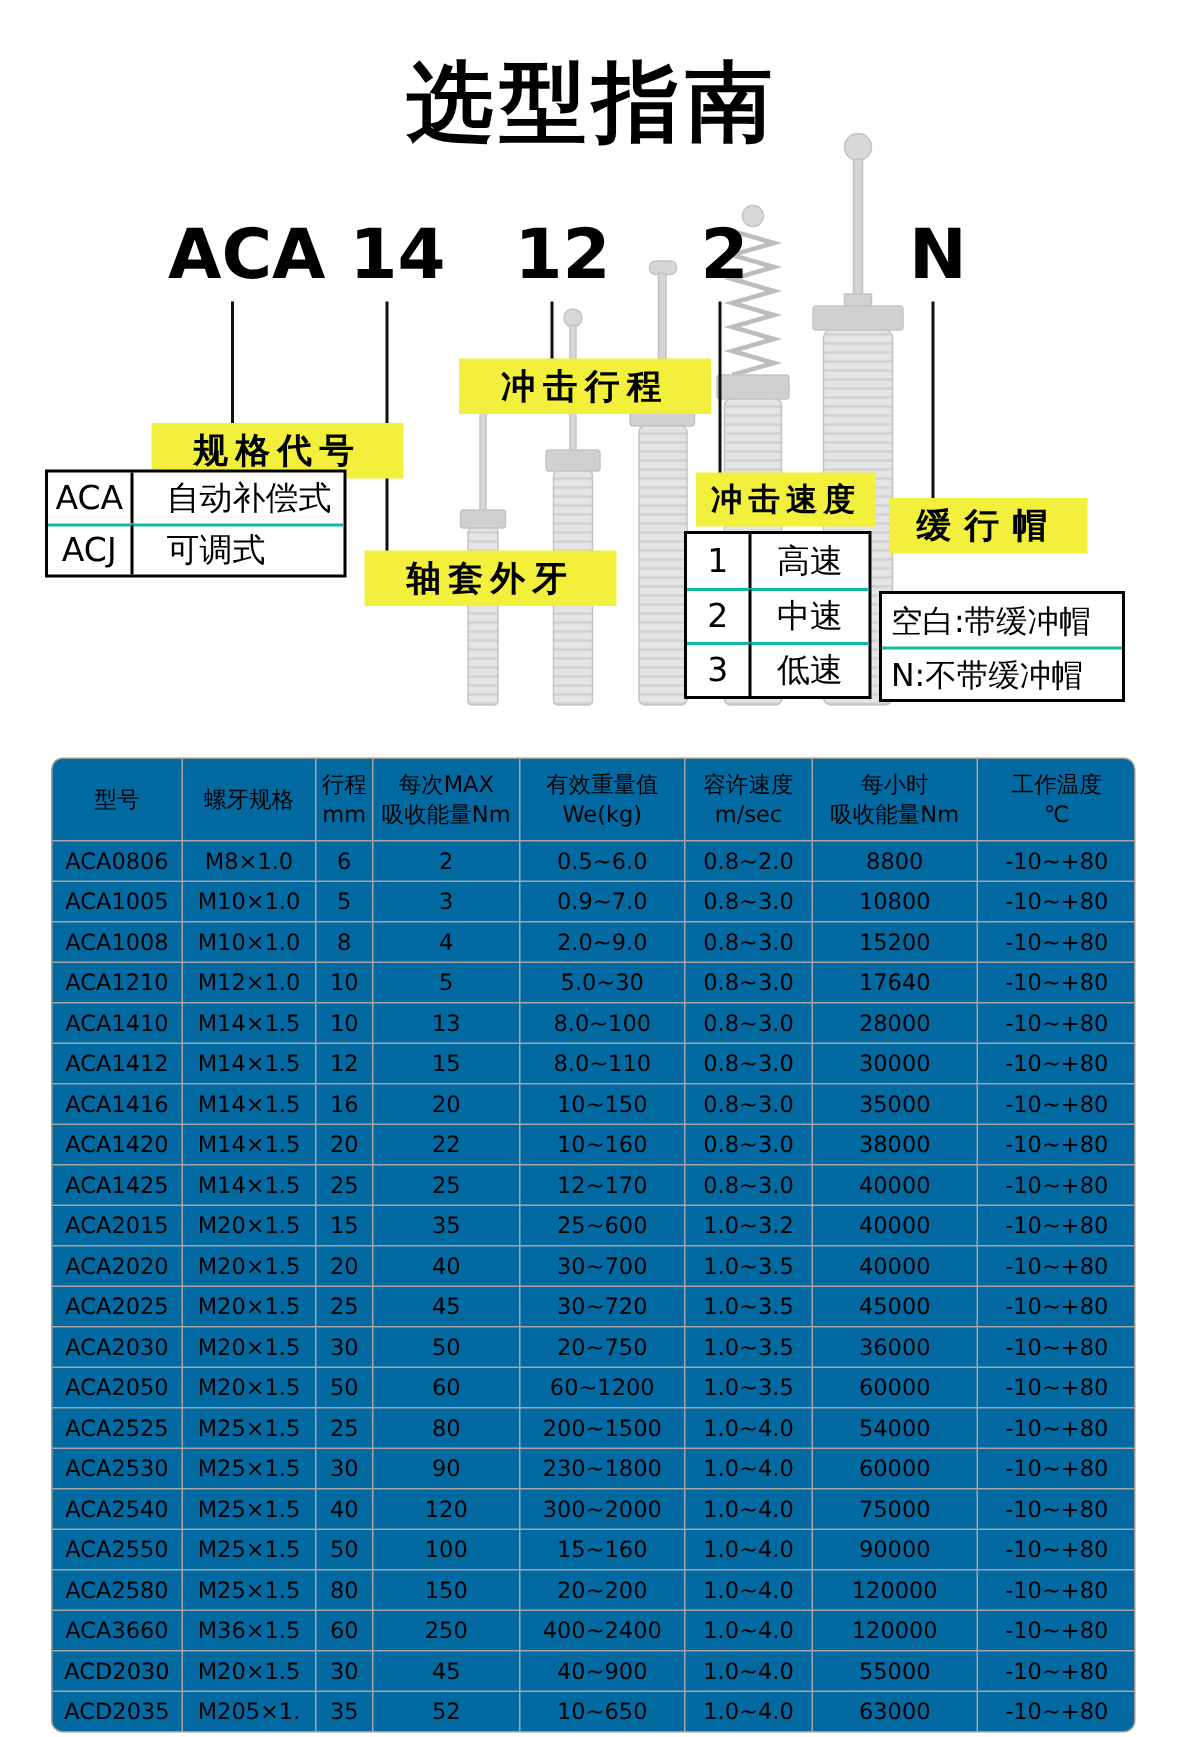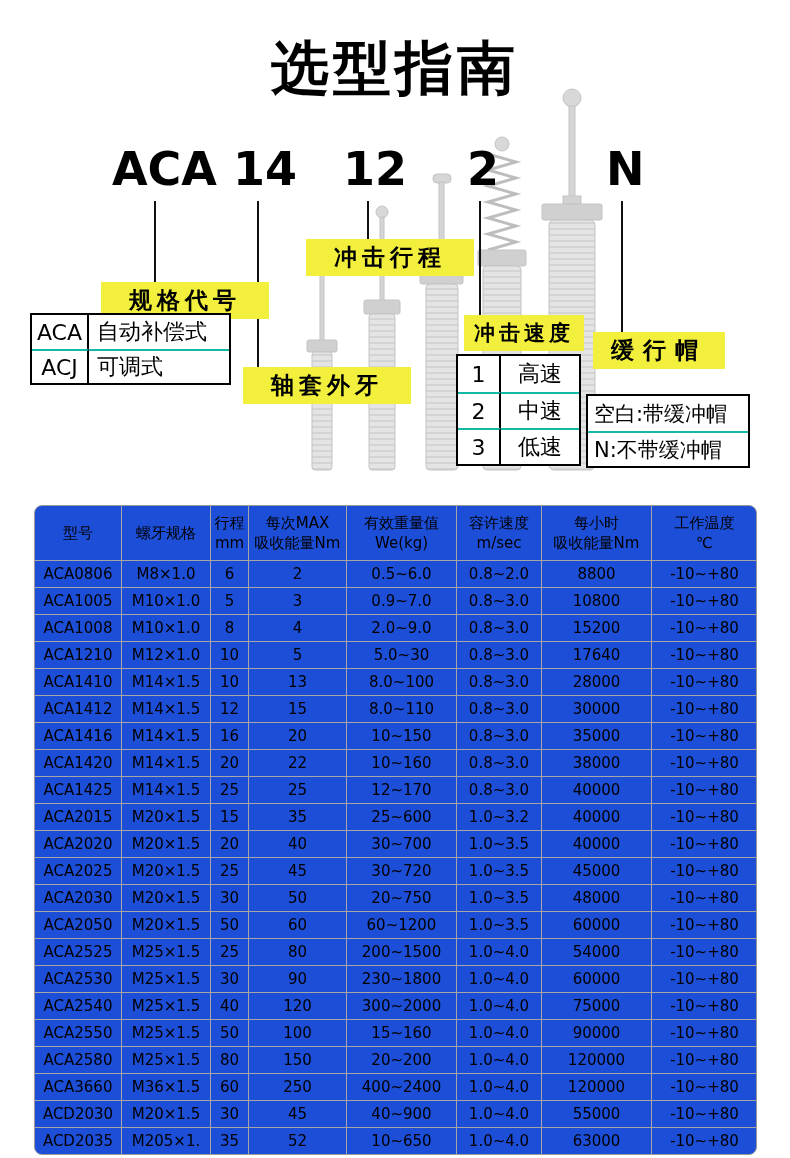--- a/index.html
+++ b/index.html
@@ -79,34 +79,34 @@
     border: 2px solid #000;
     background: #fff;
     display: grid;
     z-index: 4;
     font-size: 22px;
   }
   .mt > div { display: flex; align-items: center; justify-content: center; }
   .mt .bt { border-top: 2px solid #14b8a6; }
   .mt .br { border-right: 2px solid #000; }
   .mt-spec  { left: 30px;  top: 313px; width: 201px; grid-template-columns: 57px 1fr; grid-auto-rows: 34px; }
-  .mt-spec .desc { justify-content: flex-start; padding-left: 8px; }
+  .mt-spec .desc { justify-content: flex-start; padding-left: 22px; }
   .mt-speed { left: 456px; top: 354px; width: 125px; grid-template-columns: 43px 1fr; grid-auto-rows: 36px; }
   .mt-cap   { left: 586px; top: 394px; width: 164px; grid-template-columns: 1fr; grid-auto-rows: 35px; font-size: 21px; }
   .mt-cap > div { justify-content: flex-start; padding-left: 6px; white-space: nowrap; }
 
   
   .spec-wrap {
     position: absolute;
     left: 34px; top: 505px;
     width: 723px;
     border: 1px solid #9a9a9a;
     border-radius: 8px;
     overflow: hidden;
-    background: #1d4ed8;
+    background: #0369a1;
     z-index: 5;
   }
   table.spec {
     border-collapse: collapse;
     table-layout: fixed;
     width: calc(100% + 2px);
     margin: -1px;
   }
   table.spec th, table.spec td {
     border: 1px solid #a6a6a6;
@@ -365,21 +365,21 @@
             <td>45000</td>
             <td>-10~+80</td>
           </tr>
           <tr>
             <td>ACA2030</td>
             <td>M20×1.5</td>
             <td>30</td>
             <td>50</td>
             <td>20~750</td>
             <td>1.0~3.5</td>
-            <td>48000</td>
+            <td>36000</td>
             <td>-10~+80</td>
           </tr>
           <tr>
             <td>ACA2050</td>
             <td>M20×1.5</td>
             <td>50</td>
             <td>60</td>
             <td>60~1200</td>
             <td>1.0~3.5</td>
             <td>60000</td>

